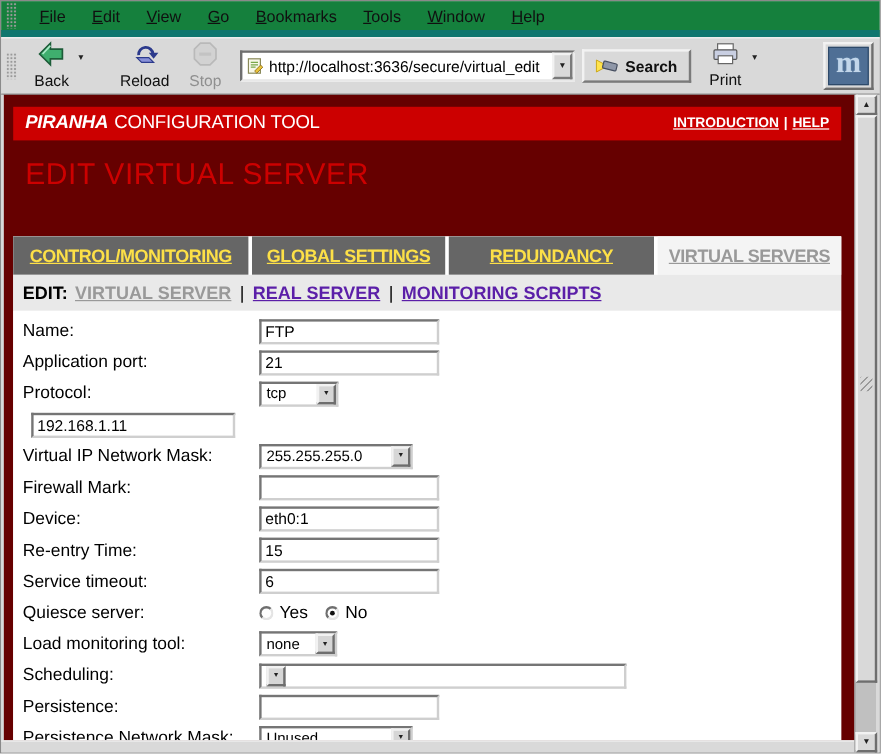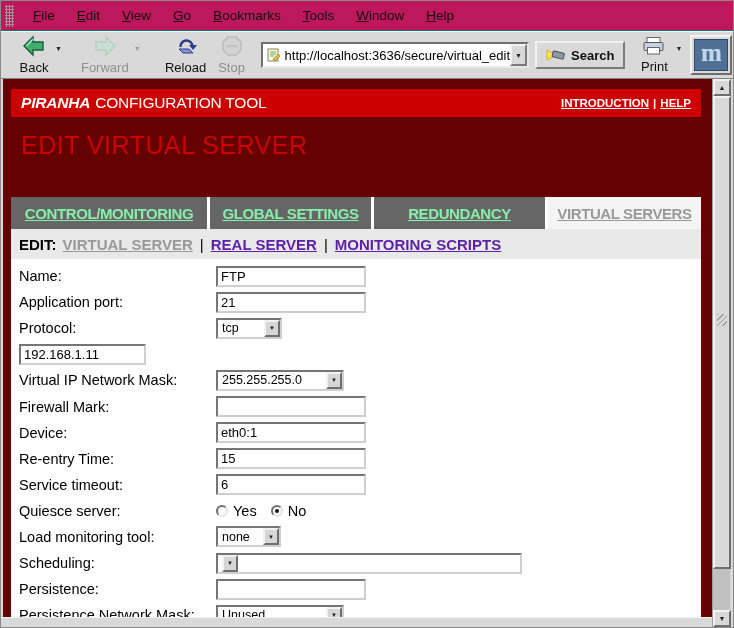--- a/index.html
+++ b/index.html
@@ -2,22 +2,22 @@
 <html style="--red: #cc0000; --maroon: #660000; --tabgray: #666666; --purple: #5b1fa8; --muted: #999999;"><head>
 <meta charset="utf-8">
 <style>
   * { margin:0; padding:0; box-sizing:border-box; }
   html,body { width:734px; height:628px; }
   body { font-family:"Liberation Sans", sans-serif; background:#d9d9d9; overflow:hidden; position:relative; }
 
   .window { position:absolute; inset:0; background:#d9d9d9; border:1px solid #8a8a8a; }
 
   
-  .menubar { position:absolute; left:0; top:0; right:0; height:30px; background:#be185d;
-             border-bottom:1px solid #0f766e; display:flex; align-items:center; }
+  .menubar { position:absolute; left:0; top:0; right:0; height:30px; background:#15803d;
+             border-bottom:6px solid #0f766e; display:flex; align-items:center; }
   .grip { width:9px; height:22px; margin:0 8px 0 4px;
           background-image:radial-gradient(circle, #9a9a9a 1px, rgba(0,0,0,0) 1.2px);
           background-size:3px 3px; }
   .menu-item { padding:0 11px; font-size:13.5px; color:#101010; white-space:nowrap; }
   .menu-item u { text-decoration:underline; }
 
   
   .toolbar { position:absolute; left:0; top:30px; right:0; height:48px; background:#d9d9d9;
              border-top:1px solid #f4f4f4; border-bottom:1px solid #808080;
              display:flex; align-items:center; }
@@ -67,21 +67,21 @@
   .banner-link { text-decoration:underline; color:#fff; }
   .banner-sep { color:#fff; }
 
   .page-title { position:absolute; left:18px; top:52px; font-size:25px;
                 color:var(--red,#cc0000); letter-spacing:0.5px; }
 
   .white-wrap { position:absolute; left:8px; top:118px; width:690px; bottom:0;
                 background:#ffffff; display:flex; flex-direction:column; }
 
   .tab-bar { height:32px; display:flex; background:#ffffff; flex:none; }
-  .tab { background:var(--tabgray,#666666); color:#86efac; font-weight:bold; font-size:15px;
+  .tab { background:var(--tabgray,#666666); color:#fde047; font-weight:bold; font-size:15px;
          letter-spacing:-0.4px; display:flex; align-items:center; justify-content:center;
          margin-right:3px; flex:none; white-space:nowrap; }
   .tab:last-child { margin-right:0; }
   .tab span { text-decoration:underline; }
   .tab.active { background:#f4f4f4; color:var(--muted,#999999); }
 
   .subnav { height:30px; flex:none; background:#e9e9e9; display:flex; align-items:center;
             font-size:15px; font-weight:bold; padding-left:8px; white-space:nowrap; }
   .subnav .prefix { color:#000; margin-right:6px; }
   .subnav-link { color:var(--purple,#5b1fa8); text-decoration:underline; }
@@ -152,31 +152,20 @@
           <svg width="24" height="22" viewBox="0 0 24 22">
             <path d="M21 7 L11 7 L11 2 L2 11 L11 20 L11 15 L21 15 Z" fill="#3fae6e" stroke="#1c5c38" stroke-width="1.4"></path>
             <path d="M11 4 L4.5 11" stroke="#a9e8c6" stroke-width="1.4" fill="none"></path>
           </svg>
         </span>
         <span class="lbl">Back</span>
       </div>
       <span class="caret">▼</span>
     </div>
 
-    <div class="tb-wrap" style="margin-left:6px;">
-      <div class="tb-btn disabled">
-        <span>
-          <svg width="24" height="22" viewBox="0 0 24 22">
-            <path d="M3 7 L13 7 L13 2 L22 11 L13 20 L13 15 L3 15 Z" fill="#bfe4cf" stroke="#93c3a8" stroke-width="1.4"></path>
-          </svg>
-        </span>
-        <span class="lbl">Forward</span>
-      </div>
-      <span class="caret disabled">▼</span>
-    </div>
 
     <div class="tb-btn" style="margin-left:16px;">
       <span>
         <svg width="24" height="22" viewBox="0 0 24 22">
           <path d="M5 14 L15 14 L19 18 L9 18 Z" fill="#8891d8" stroke="#2c3a8c" stroke-width="1"></path>
           <path d="M6.5 12 A6 6 0 1 1 18.5 11" fill="none" stroke="#2c3a8c" stroke-width="2.4"></path>
           <polygon points="15,10 23,10 19,15" fill="#2c3a8c"></polygon>
         </svg>
       </span>
       <span class="lbl">Reload</span>
@@ -287,21 +276,21 @@
             </div>
           </div>
           <div class="form-row">
             <span class="field-label">Protocol:</span>
             <div class="select-box" style="width: 66px;">
               <span class="sel-val">tcp</span>
               <span class="sel-btn">▼</span>
             </div>
           </div>
           <div class="form-row">
-            <div class="text-input" style="width: 127px;">
+            <div class="text-input" style="width: 170px; margin-left: 7px;">
               <span>192.168.1.11</span>
             </div>
           </div>
           <div class="form-row">
             <span class="field-label">Virtual IP Network Mask:</span>
             <div class="select-box" style="width: 128px;">
               <span class="sel-val">255.255.255.0</span>
               <span class="sel-btn">▼</span>
             </div>
           </div>

